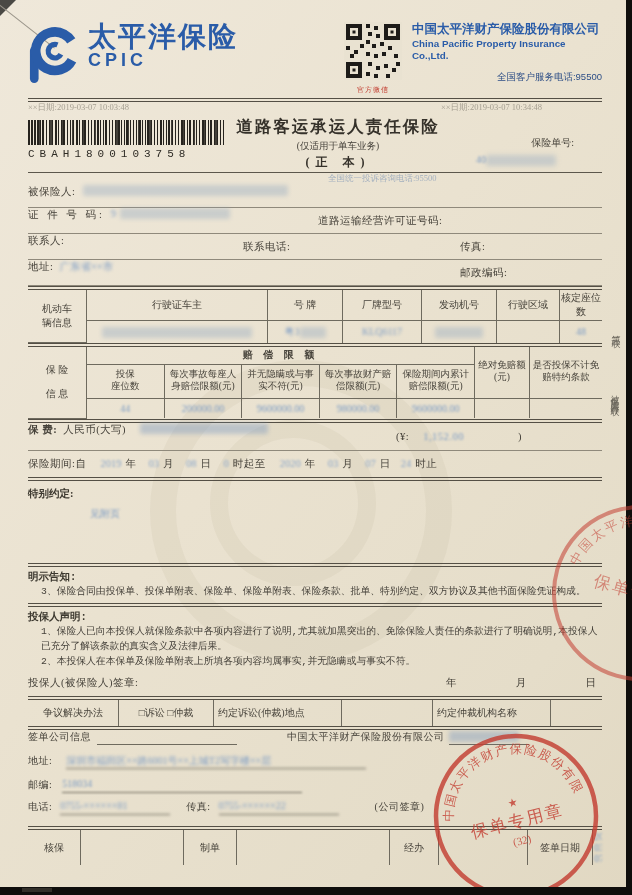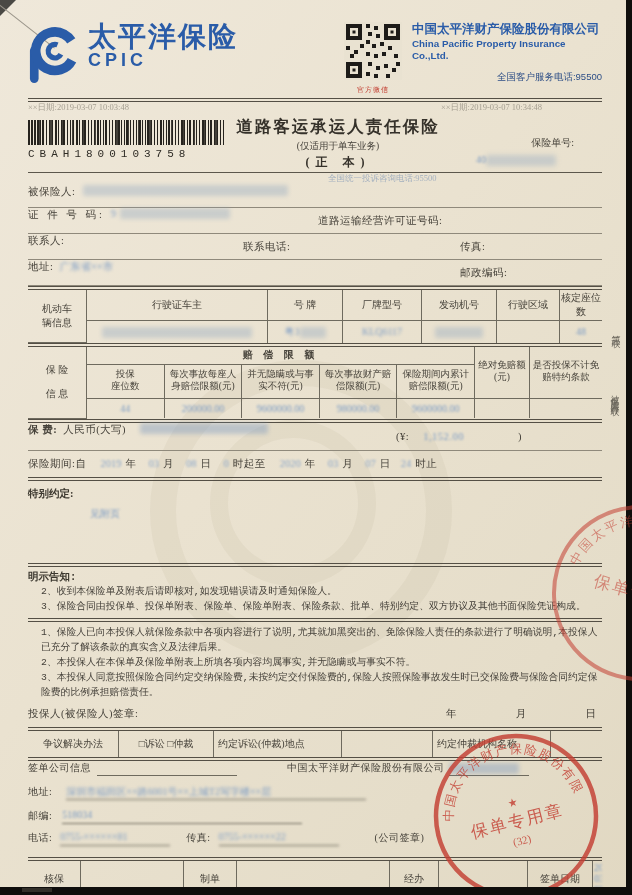--- a/index.html
+++ b/index.html
@@ -310,32 +310,31 @@
     <div class="special-box">
       <div class="sec-title" style="padding-top:6px;">特别约定:</div>
       <div class="special-val">见附页</div>
     </div>
 
     <div class="hr2"></div>
 
     <div class="sec">
       <div class="sec-title">明示告知:</div>
       <div class="sec-items">
-        <div>2、收到本保险单及附表后请即核对,如发现错误请及时通知保险人。</div>
         <div>3、保险合同由投保单、投保单附表、保险单、保险单附表、保险条款、批单、特别约定、双方协议及其他书面保险凭证构成。</div>
       </div>
     </div>
 
     <div class="hr2" style="margin-top:4px;"></div>
 
     <div class="sec">
+      <div class="sec-title">投保人声明:</div>
       <div class="sec-items">
         <div>1、保险人已向本投保人就保险条款中各项内容进行了说明,尤其就加黑突出的、免除保险人责任的条款进行了明确说明,本投保人已充分了解该条款的真实含义及法律后果。</div>
         <div>2、本投保人在本保单及保险单附表上所填各项内容均属事实,并无隐瞒或与事实不符。</div>
-        <div>3、本投保人同意按照保险合同约定交纳保险费,未按约定交付保险费的,保险人按照保险事故发生时已交保险费与保险合同约定保险费的比例承担赔偿责任。</div>
       </div>
     </div>
 
     <div class="sign-row">
       <span class="lbl">投保人(被保险人)签章:</span>
       <span class="sign-dates">
         <span>年</span>
           <span>月</span>
           <span>日</span>
       </span>

